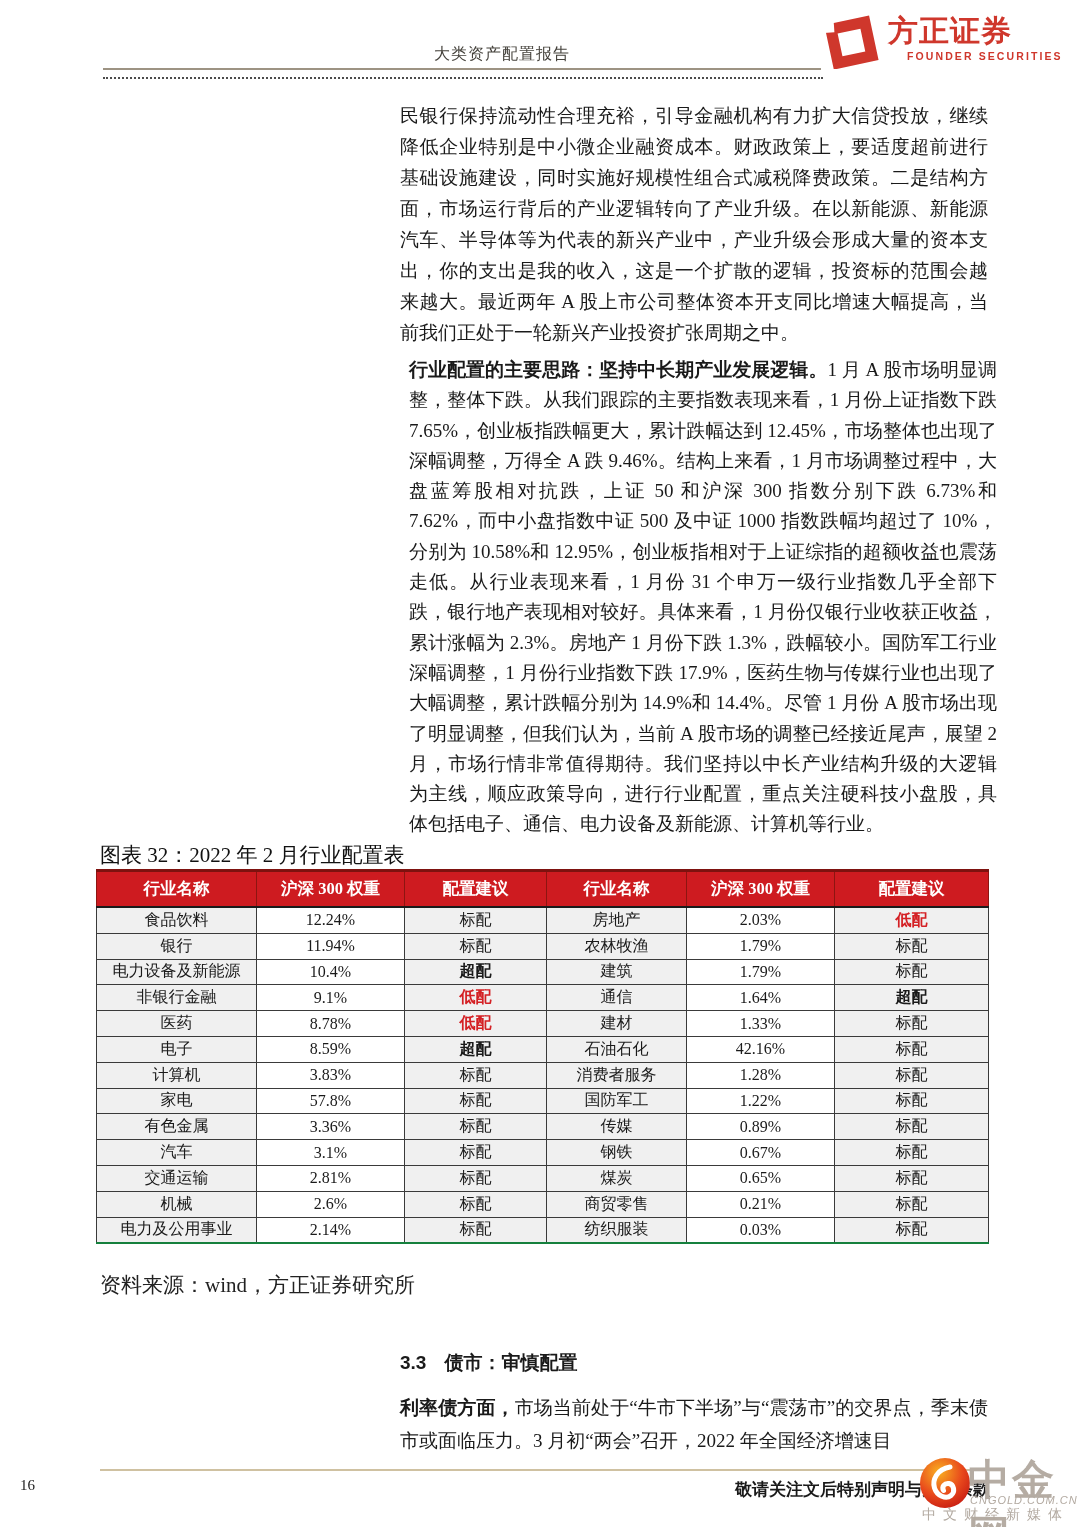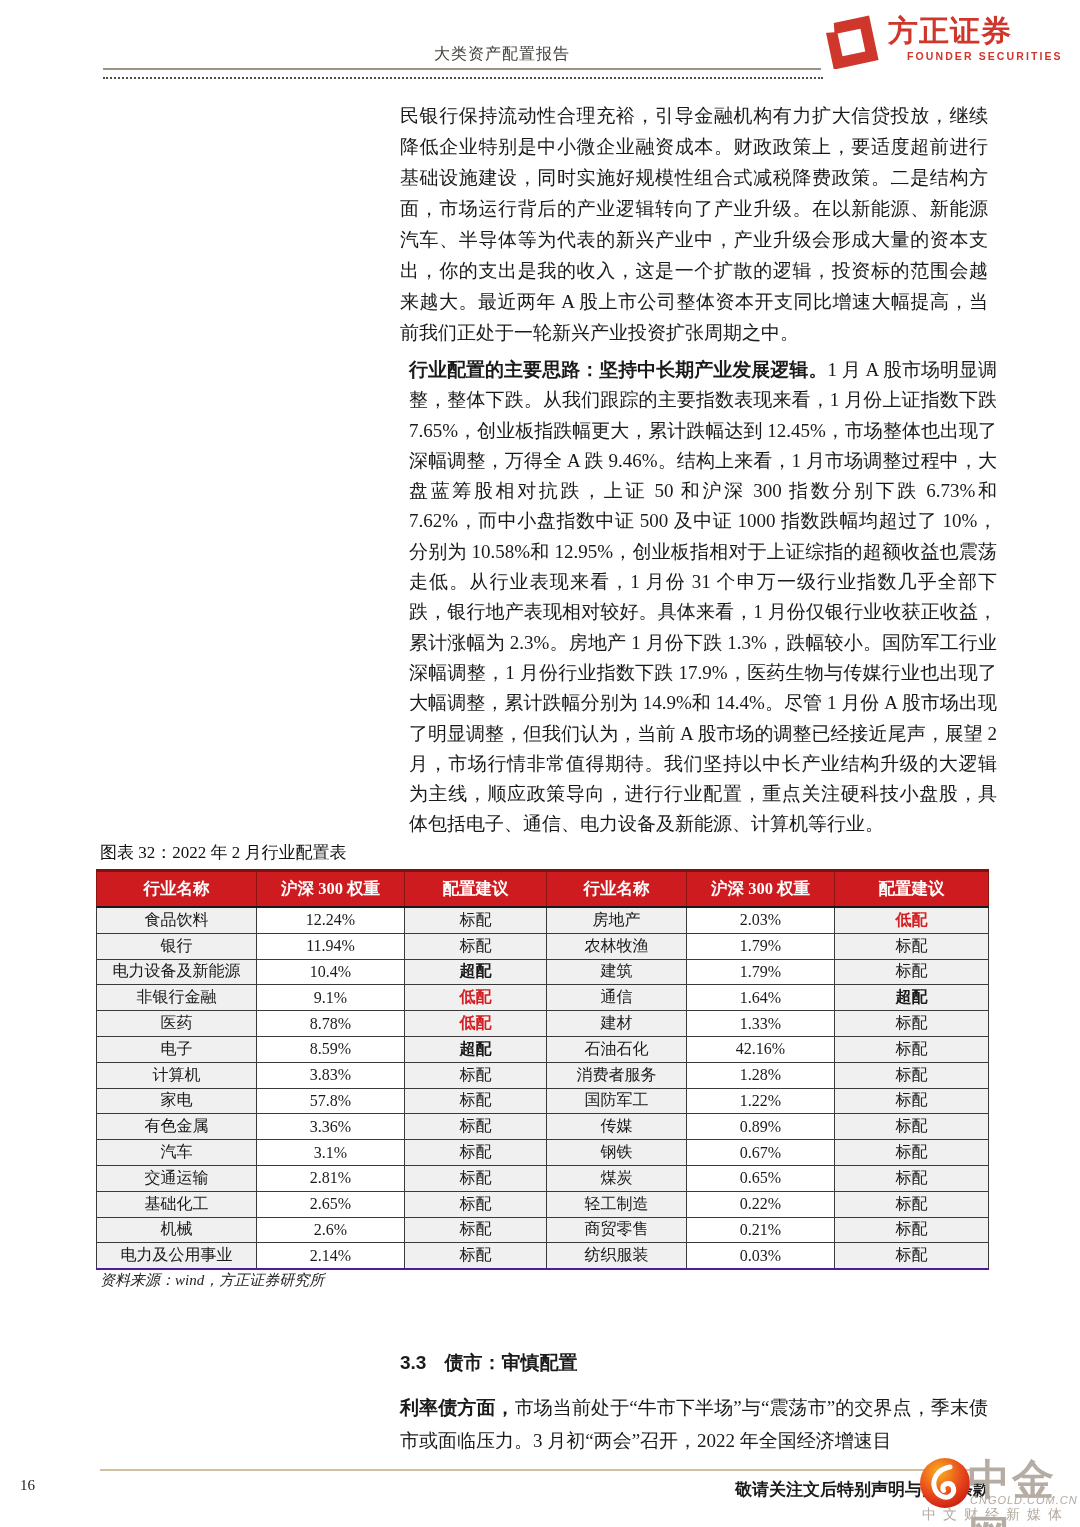--- a/index.html
+++ b/index.html
@@ -21,35 +21,35 @@
 
   
   .bodypara{position:absolute;left:400px;width:588px;text-align:justify;
             font-size:19px;line-height:31px;}
   .p1{top:100px;}
   .p2{top:355px;line-height:30.3px;margin-left:9px;}
   .p3{top:1391px;line-height:33px;}
   .lead{font-weight:bold;}
 
   
-  .fig-caption{position:absolute;top:841px;left:100px;font-size:17px;color:#111;}
+  .fig-caption{position:absolute;top:841px;left:100px;font-size:21px;color:#111;}
   .tablewrap{position:absolute;top:869px;left:96px;width:892px;}
   table.cfg{border-collapse:collapse;width:892px;table-layout:fixed;
             font-size:16px;}
   table.cfg th{background:#ce1b20;color:#ffffff;font-weight:bold;font-size:16.5px;
                height:32px;border:1px solid #8d1511;border-bottom:2px solid #1a1a1a;
                border-top:3px solid #7e120f;}
   table.cfg td{height:24.8px;text-align:center;border:1px solid #3a3a3a;padding:0;}
-  table.cfg tr:last-child td{border-bottom:2px solid #4c1d95;margin-top:28px;}
+  table.cfg tr:last-child td{border-bottom:2px solid #15803d;margin-top:28px;}
   td.col-g{background:#f0f0f0;}
   td.col-w{background:#ffffff;}
   .adv-over{font-weight:bold;}
   .adv-under{font-weight:bold;color:#d42024;}
-  .fig-source{position:absolute;top:1271px;left:100px;font-style:italic;
-              font-size:15px;color:#222;text-align:right;}
+  .fig-source{position:absolute;top:1271px;left:100px;
+              font-size:21px;color:#222;text-align:right;}
 
   
   .section-heading{position:absolute;top:1350px;left:400px;font-size:19px;font-weight:bold;}
   .section-heading .num{margin-right:18px;font-family:"Liberation Sans",sans-serif;}
 
   
   .footer-rule{position:absolute;top:1469px;left:100px;width:888px;height:2px;background:#cfc1a1;}
   .page-number{position:absolute;top:1477px;left:0;width:960px;
                font-size:15px;color:#222;margin-left:20px;}
   .footer-notice{position:absolute;top:1478px;right:90px;
@@ -196,28 +196,20 @@
             <td class="col-g">钢铁</td>
             <td class="col-w">0.67%</td>
             <td class="col-g">标配</td>
           </tr>
           <tr>
             <td class="col-g">交通运输</td>
             <td class="col-w">2.81%</td>
             <td class="col-g">标配</td>
             <td class="col-g">煤炭</td>
             <td class="col-w">0.65%</td>
-            <td class="col-g">标配</td>
-          </tr>
-          <tr>
-            <td class="col-g">基础化工</td>
-            <td class="col-w">2.65%</td>
-            <td class="col-g">标配</td>
-            <td class="col-g">轻工制造</td>
-            <td class="col-w">0.22%</td>
             <td class="col-g">标配</td>
           </tr>
           <tr>
             <td class="col-g">机械</td>
             <td class="col-w">2.6%</td>
             <td class="col-g">标配</td>
             <td class="col-g">商贸零售</td>
             <td class="col-w">0.21%</td>
             <td class="col-g">标配</td>
           </tr>

